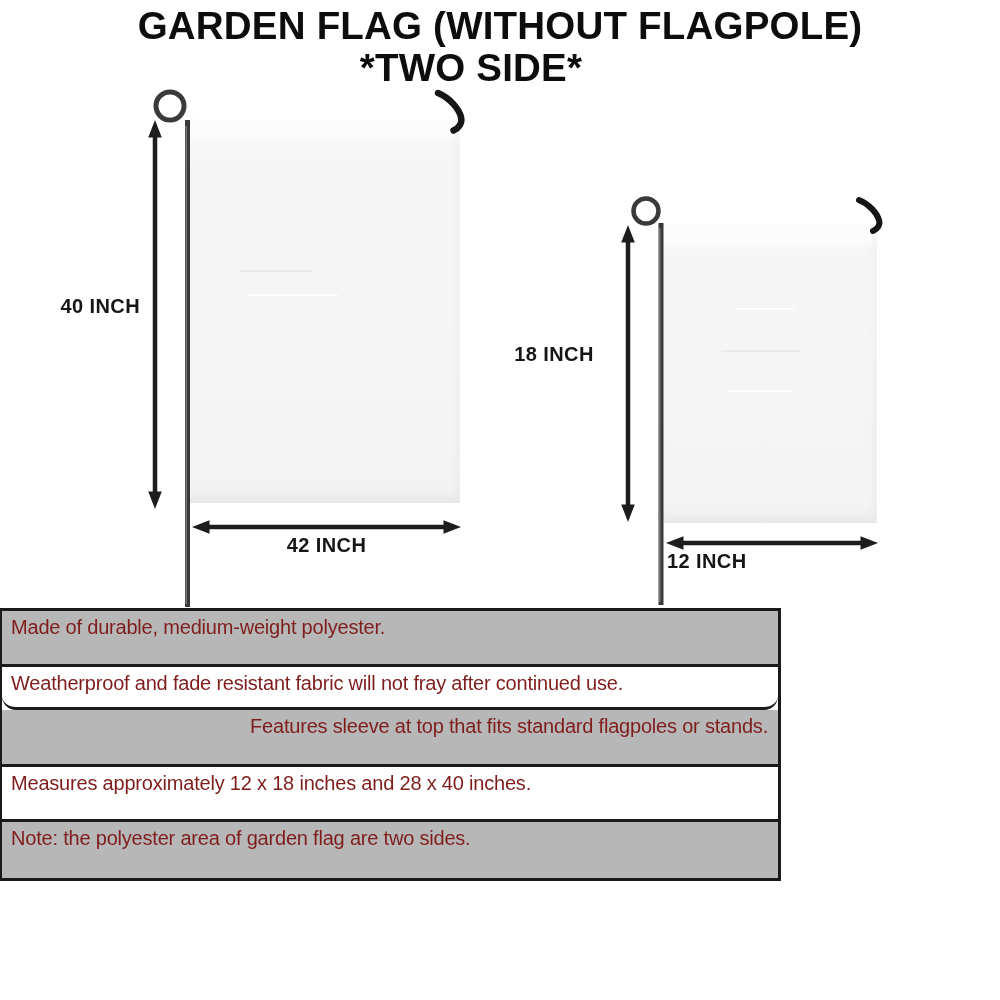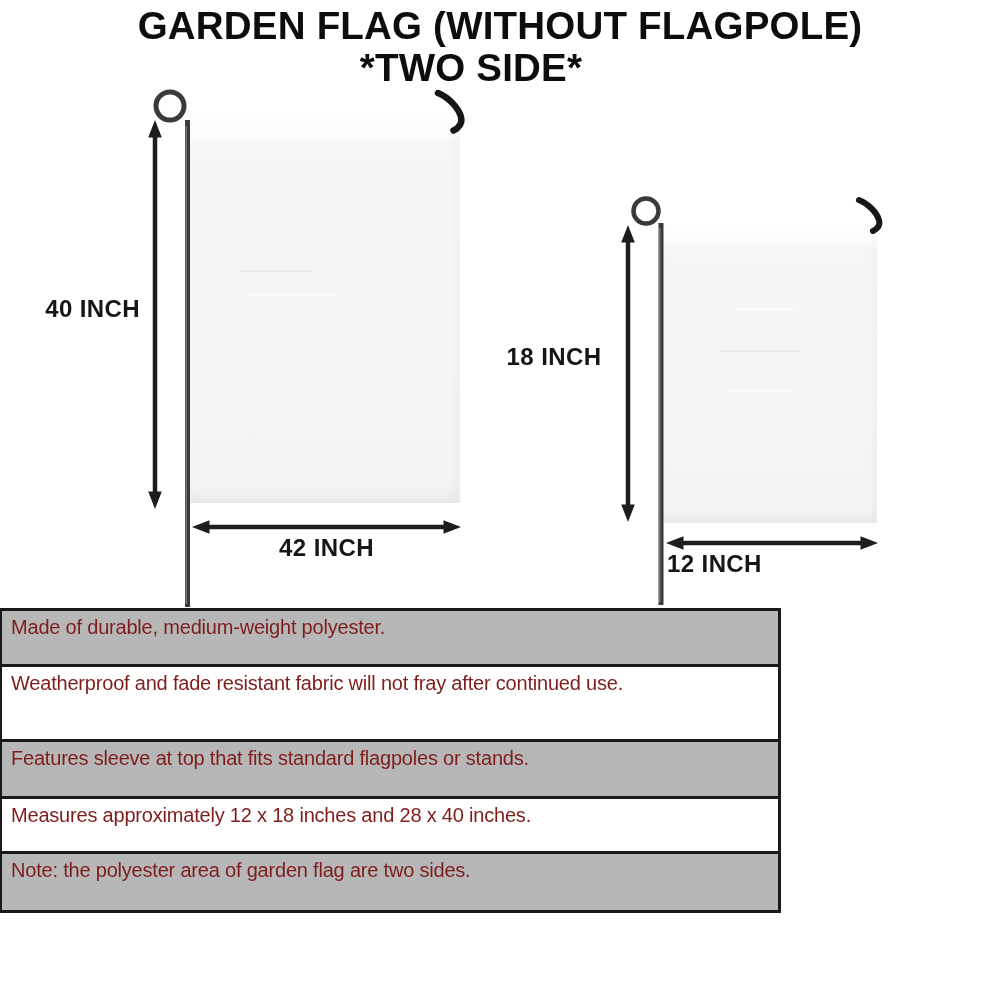--- a/index.html
+++ b/index.html
@@ -21,21 +21,21 @@
     background:
       linear-gradient(180deg,#fdfdfd 0px,#fbfbfb 18px,#f6f6f6 26px,#f5f5f5 60%,#f3f3f3 94%,#eeeeee 100%);
     box-shadow:inset -3px -4px 8px rgba(0,0,0,0.035), inset 0 2px 2px rgba(255,255,255,0.9);
   }
   .flag .fold{position:absolute;height:2px;background:rgba(255,255,255,0.75);border-radius:2px;}
   .flag .fold.dim{background:rgba(222,222,222,0.55);}
   .flag-large{left:190px;top:118px;width:270px;height:385px;}
   .flag-small{left:663px;top:224px;width:214px;height:299px;}
   
   .dim-label{
-    position:absolute;font-weight:800;color:#161616;font-size:24px;
+    position:absolute;font-weight:800;color:#161616;font-size:20px;
     letter-spacing:.4px;white-space:nowrap;
   }
   .dim-40{left:18px;top:295px;width:122px;text-align:right;}
   .dim-28{left:193px;top:534px;width:267px;text-align:center;}
   .dim-18{left:493px;top:343px;width:122px;text-align:center;}
   .dim-12{left:667px;top:550px;width:210px;}
   
   svg.overlay{position:absolute;left:0;top:0;}
   
   .info-panel{
@@ -43,21 +43,21 @@
     border:3px solid #1a1a1a;border-left-width:2px;box-sizing:border-box;
   }
   .feature-row{
     box-sizing:border-box;padding:4px 10px 0 9px;
     font-size:20px;letter-spacing:-0.2px;color:#7f1d1d;line-height:1.2;
     white-space:nowrap;overflow:hidden;
   }
   .feature-row.sep{border-bottom:3px solid #1a1a1a;}
   .feature-row.gray{background:#b7b7b7;}
   .feature-row.white{background:#ffffff;}
-  .h56{height:56px;} .h59{height:75px;} .h57{height:57px;} .h55{height:55px;}
+  .h56{height:56px;} .h59{height:43px;border-radius:14px;} .h57{height:57px;text-align:right;} .h55{height:55px;}
 </style>
 </head>
 <body>
 
 <div class="canvas">
 
   <div class="title-line l1">GARDEN FLAG (WITHOUT FLAGPOLE)</div>
   <div class="title-line l2">*TWO SIDE*</div>
 
   <div class="flag flag-large">

